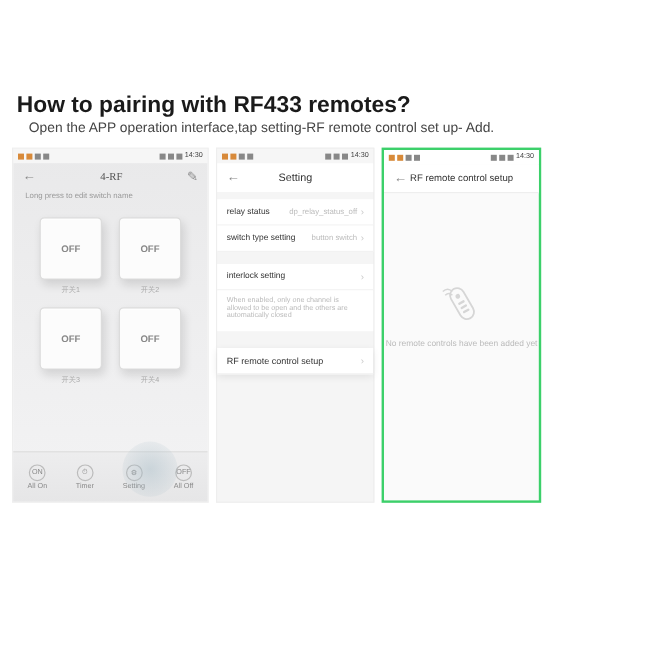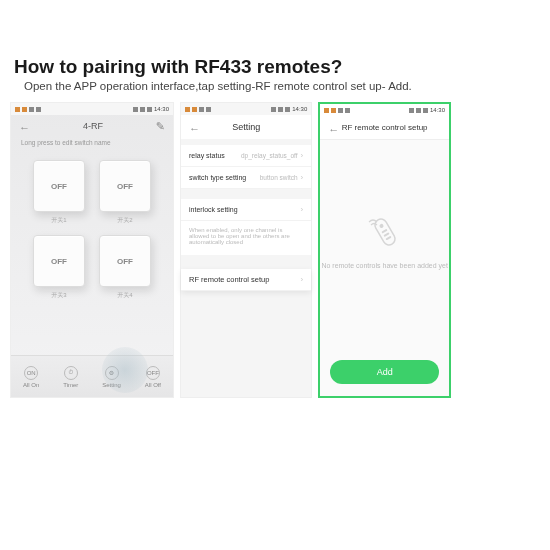--- a/index.html
+++ b/index.html
@@ -6,21 +6,21 @@
   body {
     width: 550px;
     height: 550px;
     background: #ffffff;
     font-family: -apple-system, BlinkMacSystemFont, "Segoe UI", Arial, sans-serif;
     position: relative;
     overflow: hidden;
   }
   .canvas {
     position: absolute;
-    top: 56px;
+    top: 77px;
     left: 0;
     width: 461px;
   }
   .title {
     font-size: 19px;
     font-weight: 700;
     color: #1a1a1a;
     padding: 0 14px 2px 14px;
   }
   .subtitle {
@@ -58,21 +58,21 @@
   .s1 { background: linear-gradient(#e9e9ea,#f3f3f4); }
   .s1-header {
     height: 22px;
     display:flex;
     align-items:center;
     justify-content:space-between;
     padding: 0 8px;
     color:#666;
     font-size: 9px;
   }
-  .s1-header .center { flex:1; text-align:center; color:#555; font-size:9px; }
+  .s1-header .center { flex:1; text-align:center; color:#555; font-size:9px;font-family:Liberation Serif, serif; }
   .back-arrow, .edit-pen { font-size:11px; color:#888; }
   .s1-note {
     font-size:6.5px;
     color:#999;
     padding: 2px 10px 6px 10px;
   }
   .switch-grid {
     display:grid;
     grid-template-columns: 1fr 1fr;
     gap: 10px 14px;
@@ -319,17 +319,16 @@
             <circle cx="20" cy="13" r="2" fill="#d6d6d6"></circle>
             <rect x="17" y="18" width="6" height="2" rx="1" fill="#d6d6d6"></rect>
             <rect x="17" y="22" width="6" height="2" rx="1" fill="#d6d6d6"></rect>
             <rect x="17" y="26" width="6" height="2" rx="1" fill="#d6d6d6"></rect>
           </g>
           <path d="M 4 10 Q 8 6 12 10" fill="none" stroke="#d6d6d6" stroke-width="1.2"></path>
           <path d="M 6 13 Q 9 10 12 13" fill="none" stroke="#d6d6d6" stroke-width="1.2"></path>
         </svg>
         <div class="s3-empty-text">No remote controls have been added yet</div>
       </div>
-      <div class="add-btn">Add</div>
     </div>
 
   </div>
 </div>
 
 </body></html>

